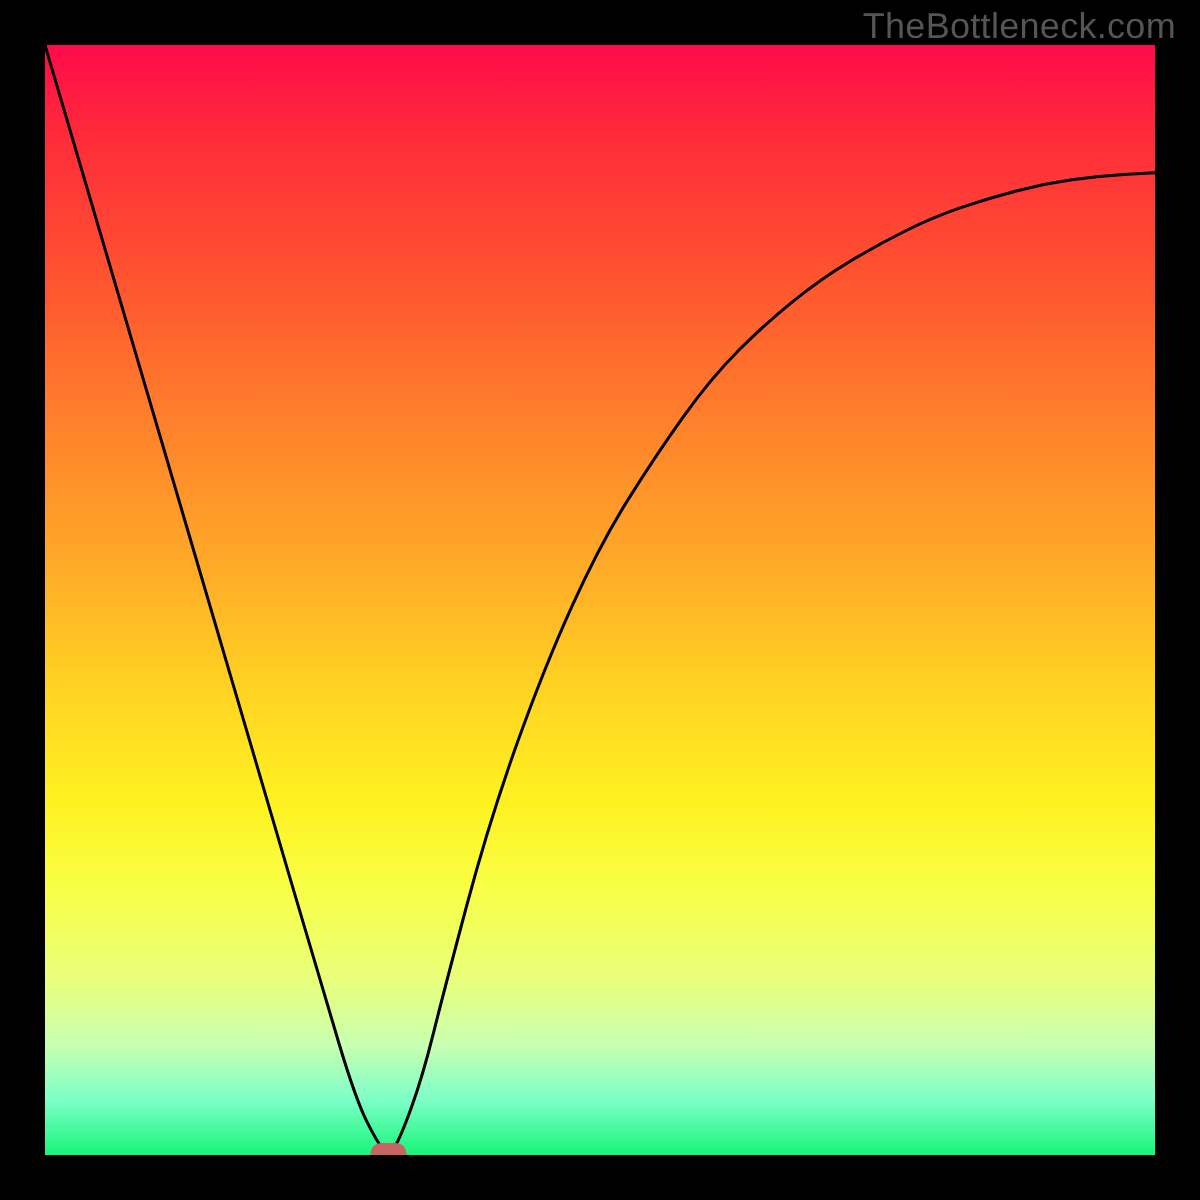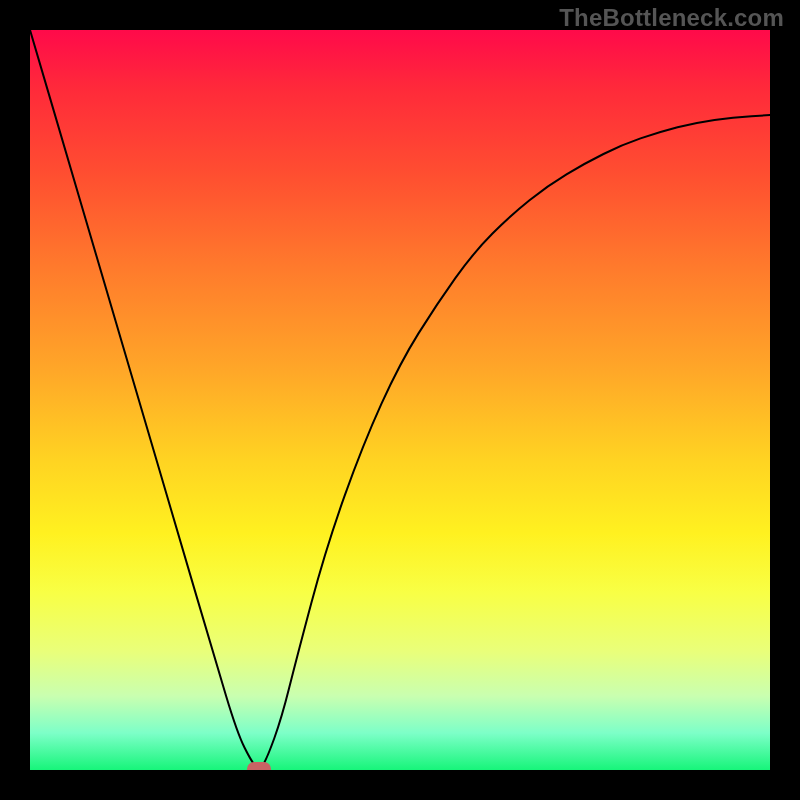--- a/index.html
+++ b/index.html
@@ -14,21 +14,21 @@
     position: relative;
     width: 800px;
     height: 800px;
     background: #000;
   }
   .watermark {
     position: absolute;
     top: 4px;
     right: 16px;
     font-size: 24px;
-    font-weight: 700;
+    font-weight: 400;
     color: #555;
     z-index: 10;
     letter-spacing: 0.2px;
   }
   .plot-area {
     position: absolute;
     left: 30px;
     top: 30px;
     width: 740px;
     height: 740px;

